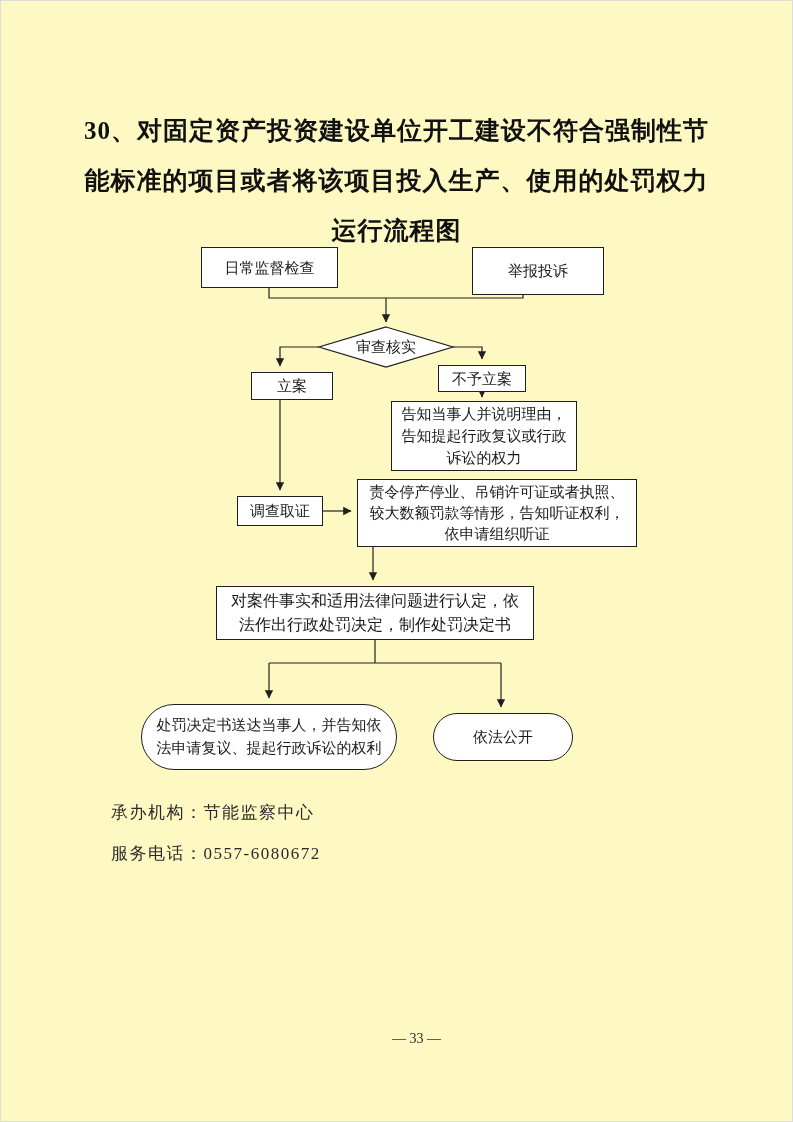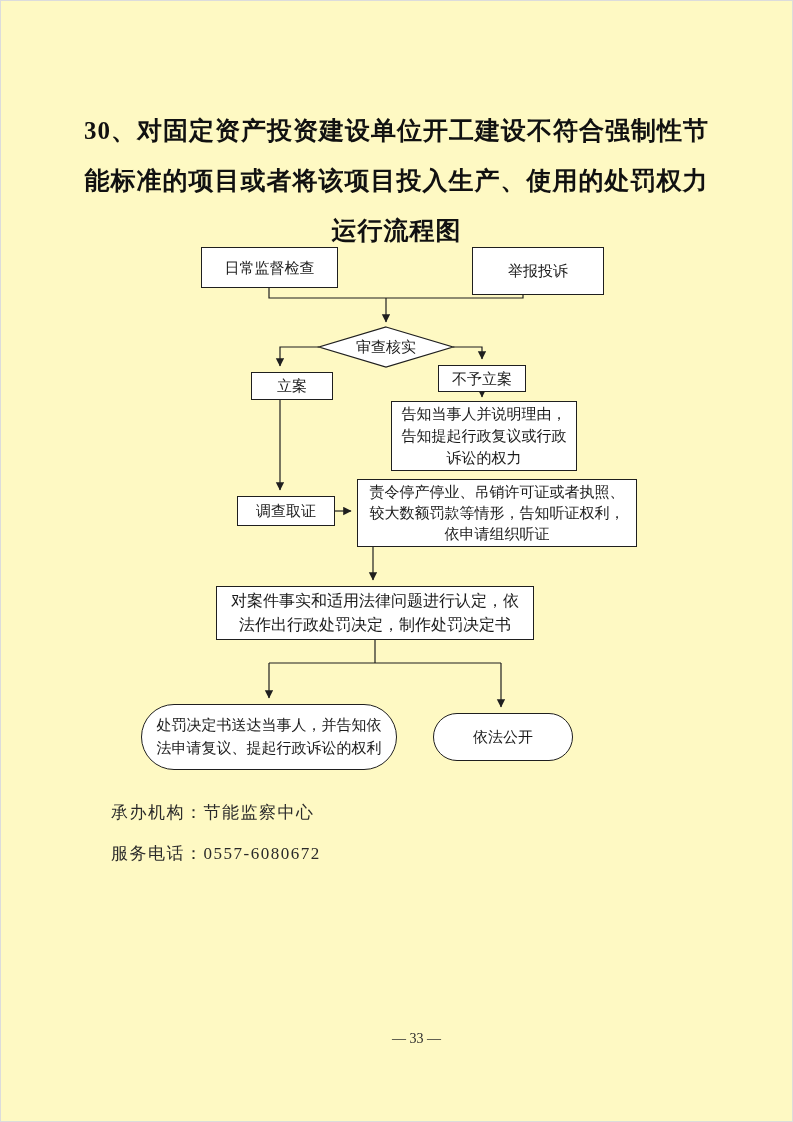--- a/index.html
+++ b/index.html
@@ -111,21 +111,21 @@
   <div class="node" style="left:455px; top:246px; width:132px; height:48px;margin-left:16px;">举报投诉</div>
 
   <div class="node plain" style="left:325px; top:335px; width:120px; height:22px;">审查核实</div>
 
   <div class="node" style="left:250px; top:371px; width:82px; height:28px;">立案</div>
 
   <div class="node" style="left:437px; top:364px; width:88px; height:27px;">不予立案</div>
 
   <div class="node left" style="left:390px; top:400px; width:186px; height:70px;">告知当事人并说明理由，告知提起行政复议或行政诉讼的权力</div>
 
-  <div class="node" style="left:236px; top:495px; width:98px; height:30px;">调查取证</div>
+  <div class="node" style="left:236px; top:495px; width:86px; height:30px;">调查取证</div>
 
   <div class="node left" style="left:356px; top:478px; width:280px; height:68px; line-height:21px;">责令停产停业、吊销许可证或者执照、较大数额罚款等情形，告知听证权利，依申请组织听证</div>
 
   <div class="node left" style="left:215px; top:585px; width:318px; height:54px; font-size:16px; line-height:24px;">对案件事实和适用法律问题进行认定，依法作出行政处罚决定，制作处罚决定书</div>
 
   <div class="node stadium-l" style="left:140px; top:703px; width:256px; height:66px;">处罚决定书送达当事人，并告知依法申请复议、提起行政诉讼的权利</div>
 
   <div class="node stadium-s" style="left:432px; top:712px; width:140px; height:48px;">依法公开</div>
 
   <div class="footer-line" style="top:800px;">承办机构：节能监察中心</div>

